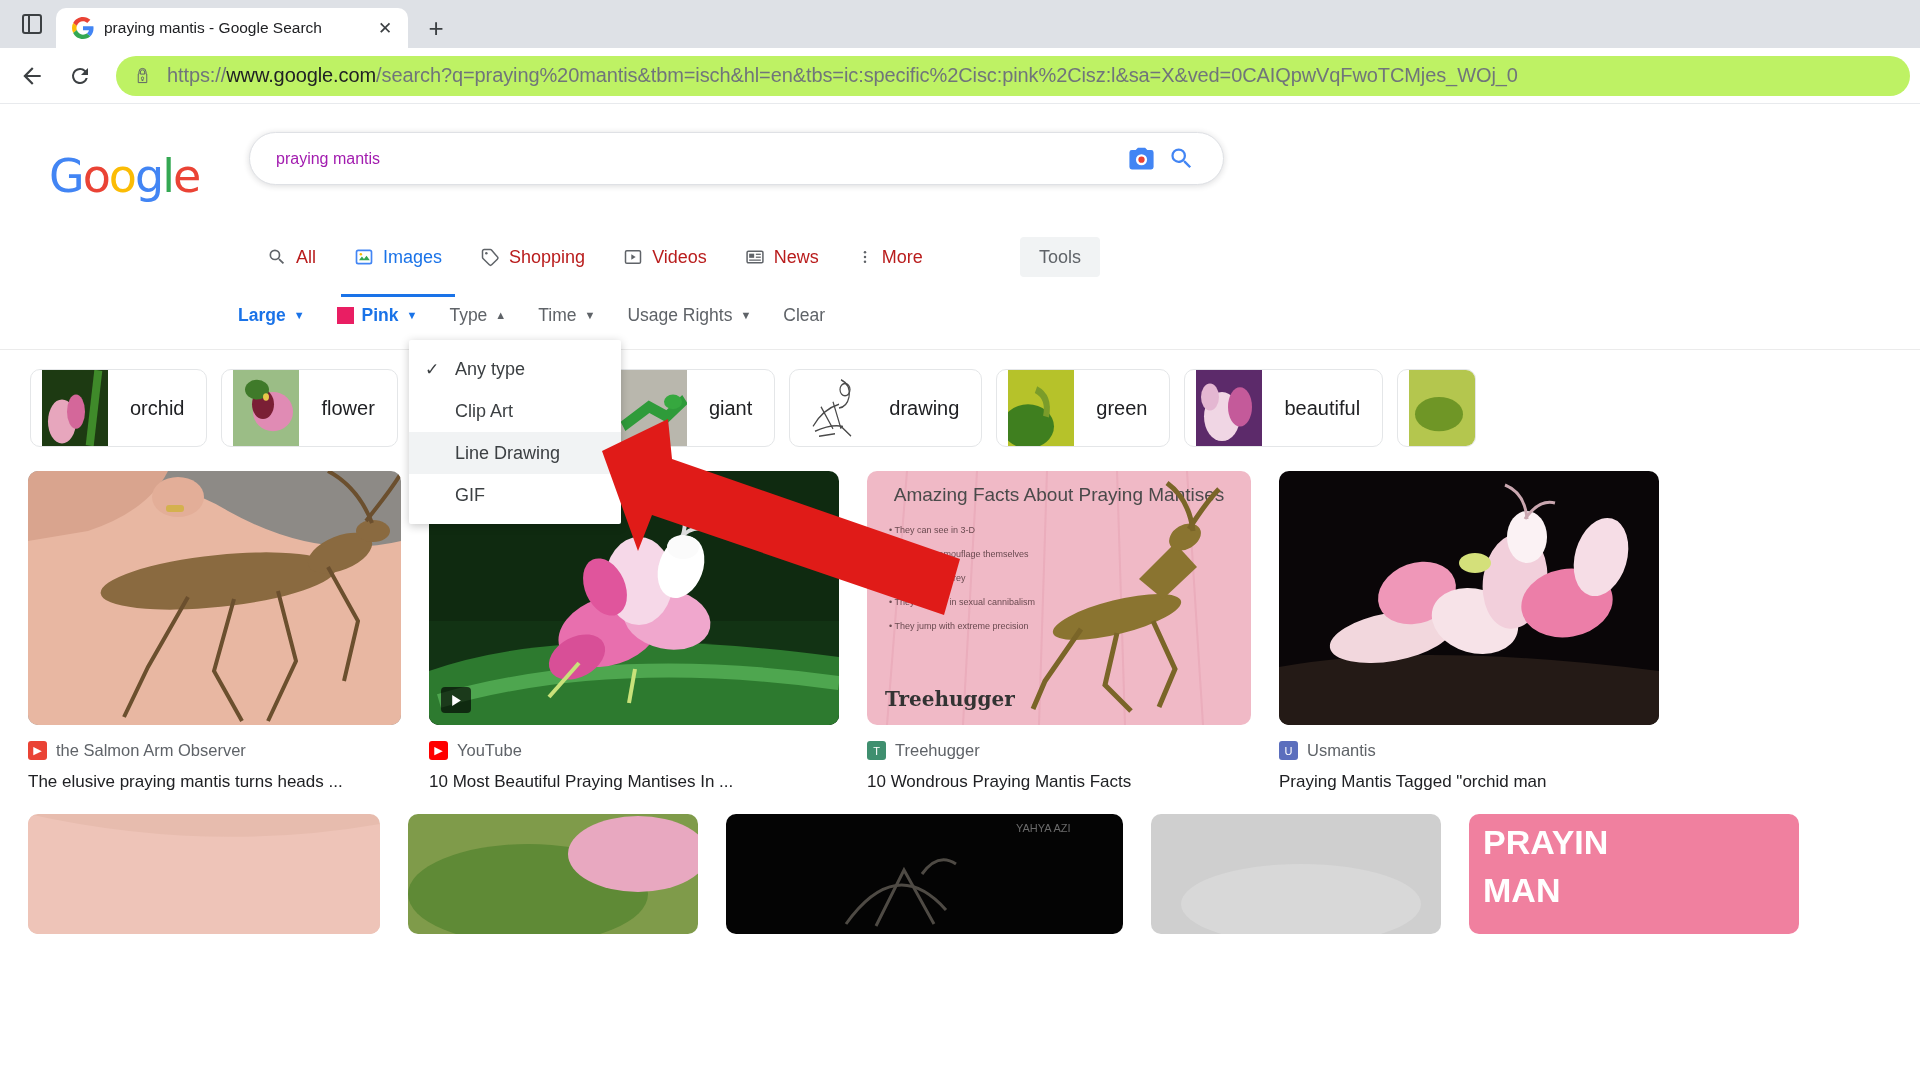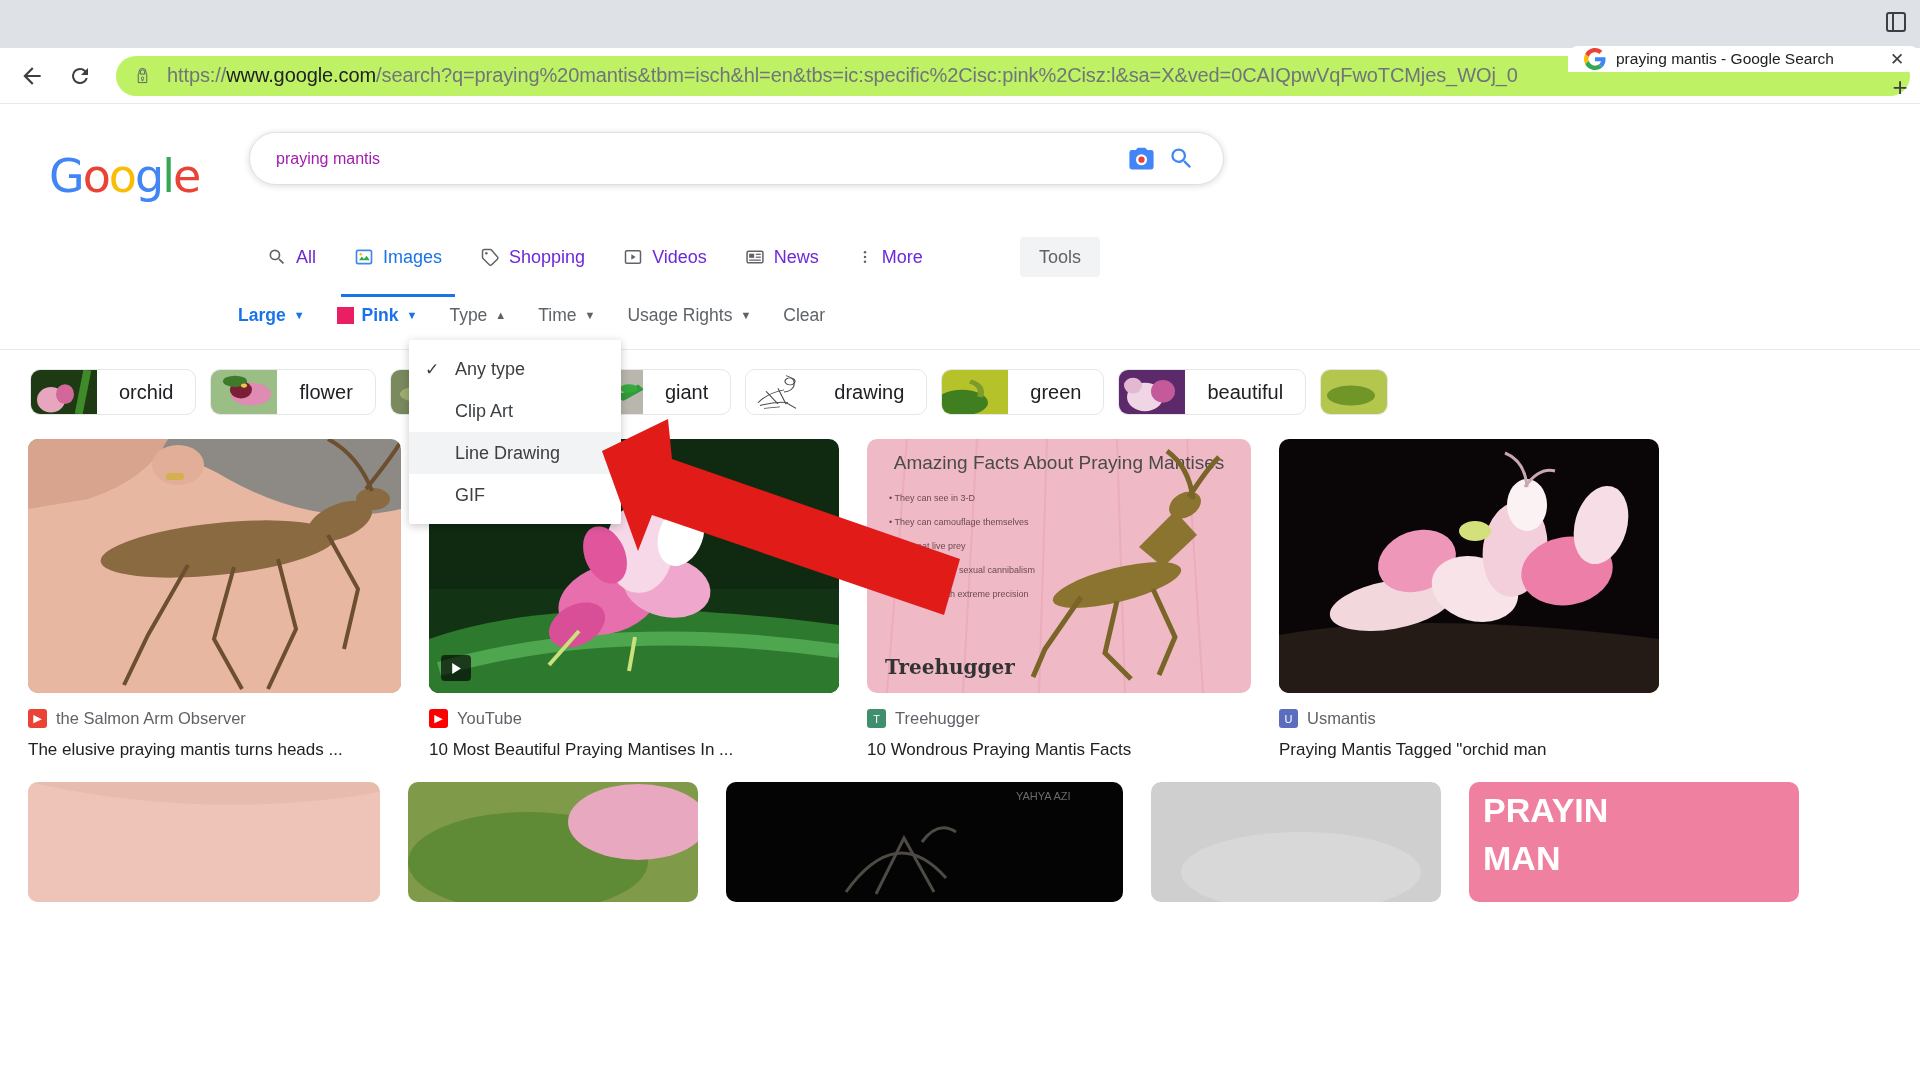--- a/index.html
+++ b/index.html
@@ -13,21 +13,20 @@
   
   .browser { width: 1920px; height: 1080px; position: relative; }
 
   .tabstrip {
     height: 48px;
     background: #dee1e6;
     display: flex;
     align-items: flex-end;
     padding-left: 8px;
     position: relative;
-    flex-direction: column;
   }
   .tabsearch-btn {
     width: 48px; height: 44px;
     display: flex; align-items: center; justify-content: center;
     flex: 0 0 auto;
     margin-bottom: 2px;
   }
   .panel-icon {
     width: 20px; height: 20px;
     border: 2px solid #3c4043;
@@ -178,21 +177,21 @@
     gap: 0;
     position: relative;
   }
   .navtab {
     display: flex;
     align-items: center;
     gap: 9px;
     padding: 0 19px;
     height: 38px;
     font-size: 18px;
-    color: #6d28d9;
+    color: #b91c1c;
     position: relative;
   }
   .navtab.active { color: #1a73e8; }
   .navtab.active::after {
     content: "";
     position: absolute;
     left: 6px; right: 6px;
     bottom: -21px;
     height: 3px;
     background: #1a73e8;
@@ -241,28 +240,29 @@
 
   
   .chips {
     display: flex;
     gap: 14px;
     padding: 19px 0 0 30px;
     align-items: center;
     position: relative;
   }
   .chip {
-    height: 46px;
+    height: 78px;
     border: 1px solid #e4e6e8;
     border-radius: 10px;
     display: flex;
     align-items: center;
     overflow: hidden;
     flex: 0 0 auto;
     background: #fff;
+    padding-left: 11px;
   }
   .chip-img { width: 66px; height: 100%; flex: 0 0 auto; }
   .chip-label {
     padding: 0 22px;
     font-size: 20px;
     color: #202124;
     white-space: nowrap;
   }
 
   

